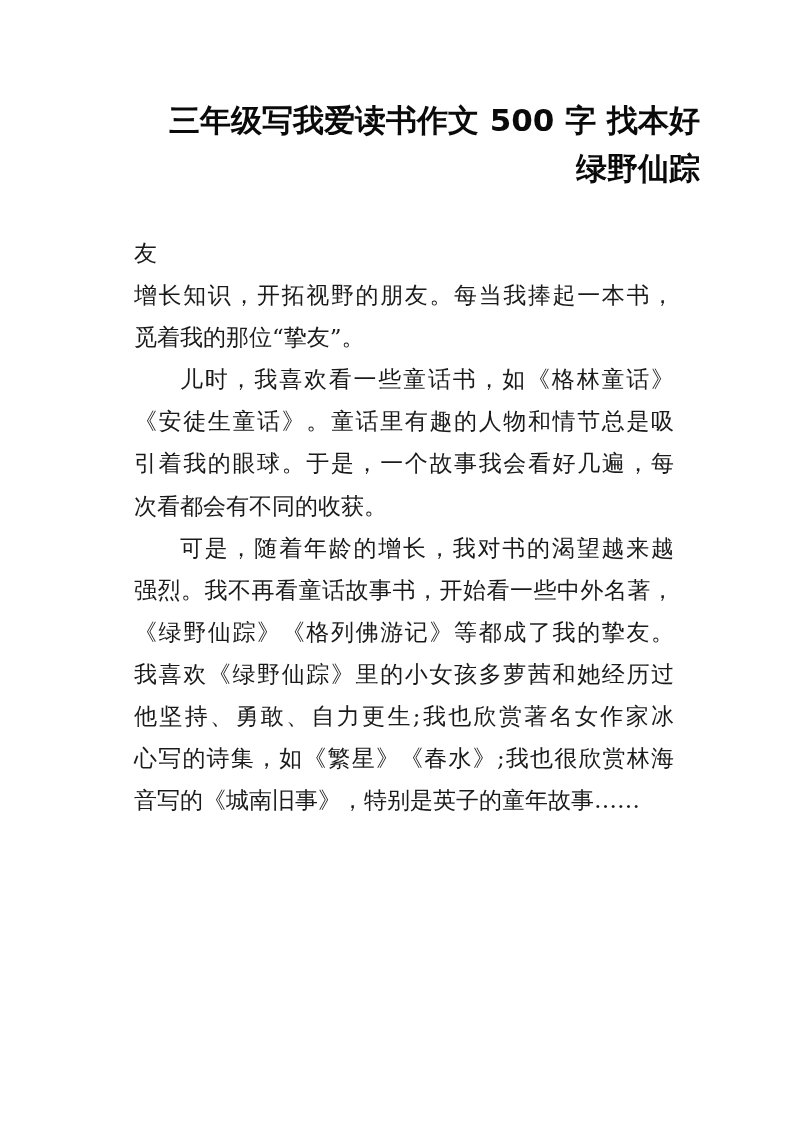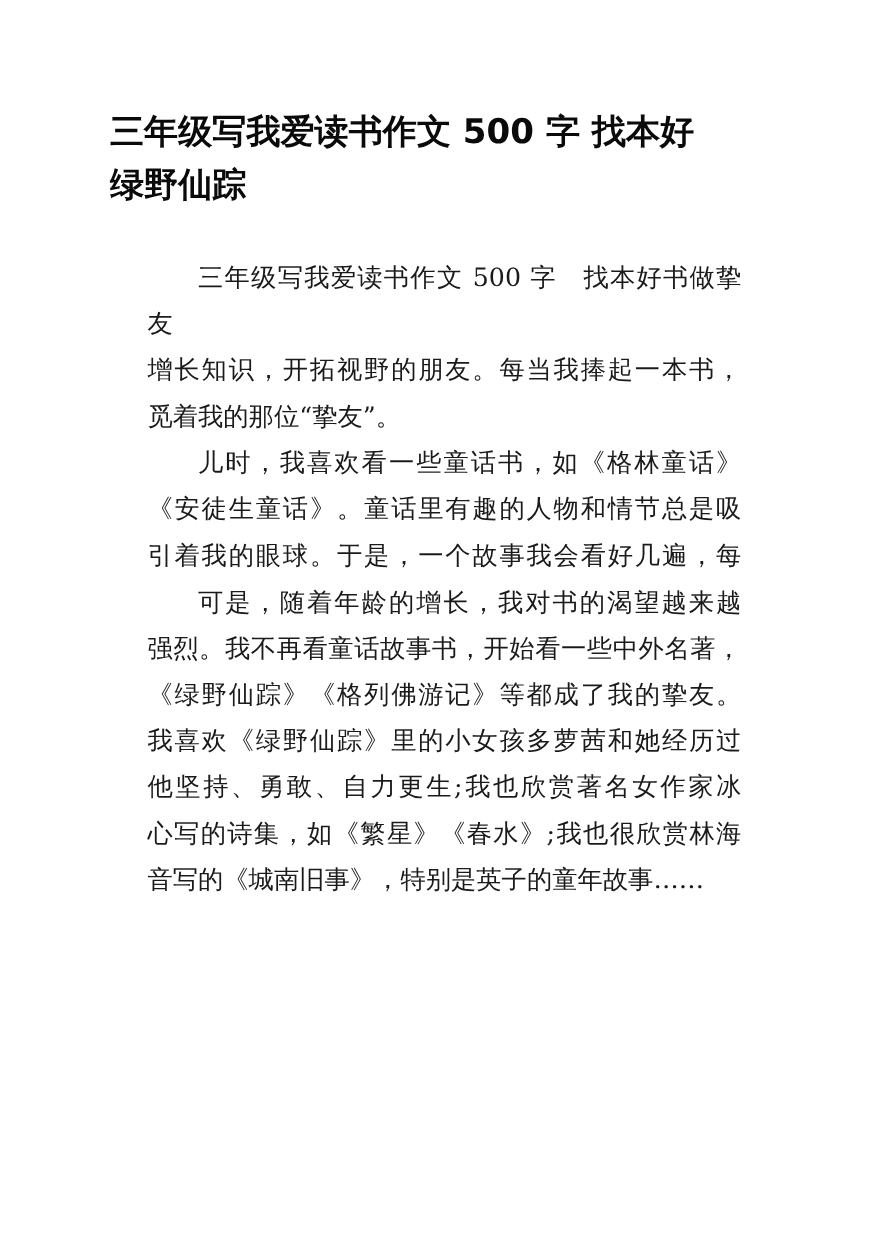--- a/index.html
+++ b/index.html
@@ -18,21 +18,21 @@
     position: absolute;
     left: 0; top: 0;
     width: 800px; height: 1132px;
     background: #ffffff;
   }
   .title {
     position: absolute;
     left: 100px;
     width: 600px;
     top: 96px;
-    text-align: left;
+    text-align: right;
     font-family: "DejaVu Sans", "Liberation Sans", sans-serif;
     font-weight: bold;
     font-size: 31px;
     line-height: 48px;
     color: #0a0a0a;
     letter-spacing: 0px;
   }
   .title-line {
     display: block;
     white-space: nowrap;
@@ -67,33 +67,33 @@
 <div class="page">
 
   <div class="title">
     <span class="title-line">三年级写我爱读书作文 500 字  找本好</span>
     <span class="title-line">绿野仙踪</span>
   </div>
 
   <div class="body">
 
     <div>
-      <span class="line indent">三年级写我爱读书作文 500 字　找本好书做挚</span>
       <span class="line last">友</span>
     </div>
 
     <div>
       <span class="line">增长知识，开拓视野的朋友。每当我捧起一本书，</span>
       <span class="line last">觅着我的那位“挚友”。</span>
     </div>
 
     <div>
       <span class="line indent">儿时，我喜欢看一些童话书，如《格林童话》</span>
       <span class="line">《安徒生童话》。童话里有趣的人物和情节总是吸</span>
       <span class="line">引着我的眼球。于是，一个故事我会看好几遍，每</span>
+      <span class="line last">次看都会有不同的收获。</span>
     </div>
 
     <div>
       <span class="line indent">可是，随着年龄的增长，我对书的渴望越来越</span>
       <span class="line">强烈。我不再看童话故事书，开始看一些中外名著，</span>
       <span class="line">《绿野仙踪》《格列佛游记》等都成了我的挚友。</span>
       <span class="line">我喜欢《绿野仙踪》里的小女孩多萝茜和她经历过</span>
       <span class="line">他坚持、勇敢、自力更生;我也欣赏著名女作家冰</span>
       <span class="line">心写的诗集，如《繁星》《春水》;我也很欣赏林海</span>
       <span class="line last">音写的《城南旧事》，特别是英子的童年故事……</span>

